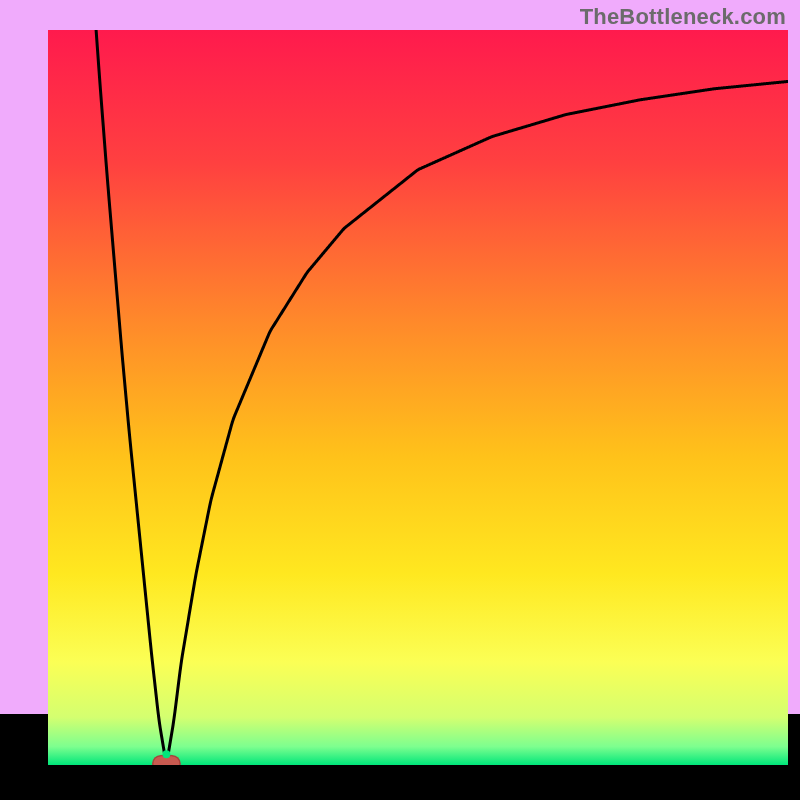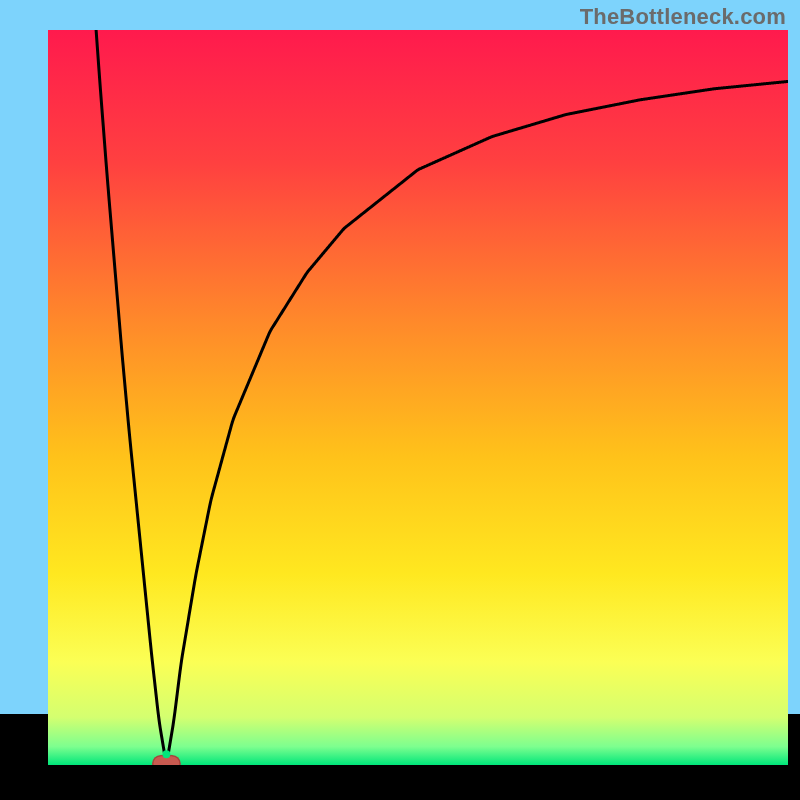--- a/index.html
+++ b/index.html
@@ -9,21 +9,21 @@
     height: 800px;
     background: #000;
     overflow: hidden;
   }
   #frame {
     position: absolute;
     left: 0;
     top: 0;
     width: 800px;
     height: 714px;
-    background: #7dd3fc;
+    background: #f0abfc;
   }
   #plot {
     position: absolute;
     
     left: 48px;
     top: 30px;
     width: 740px;
     height: 735px;
   }
   #watermark {

